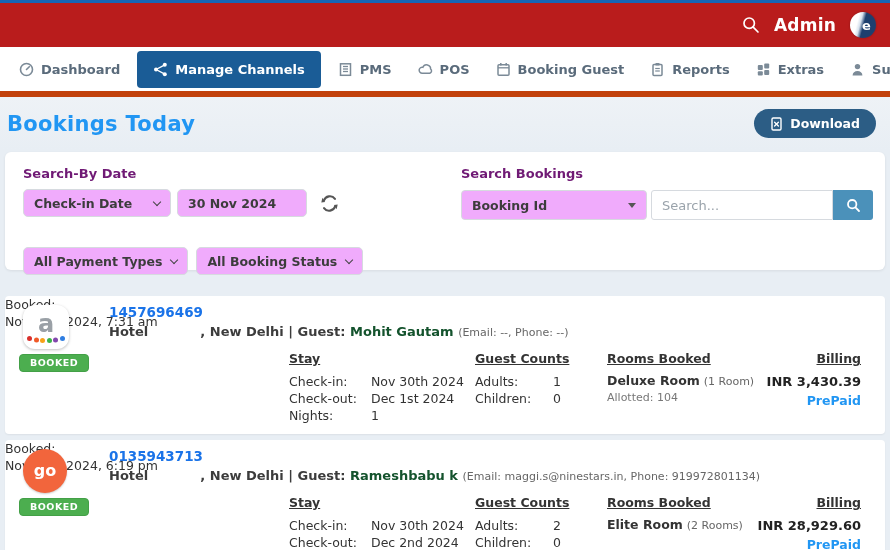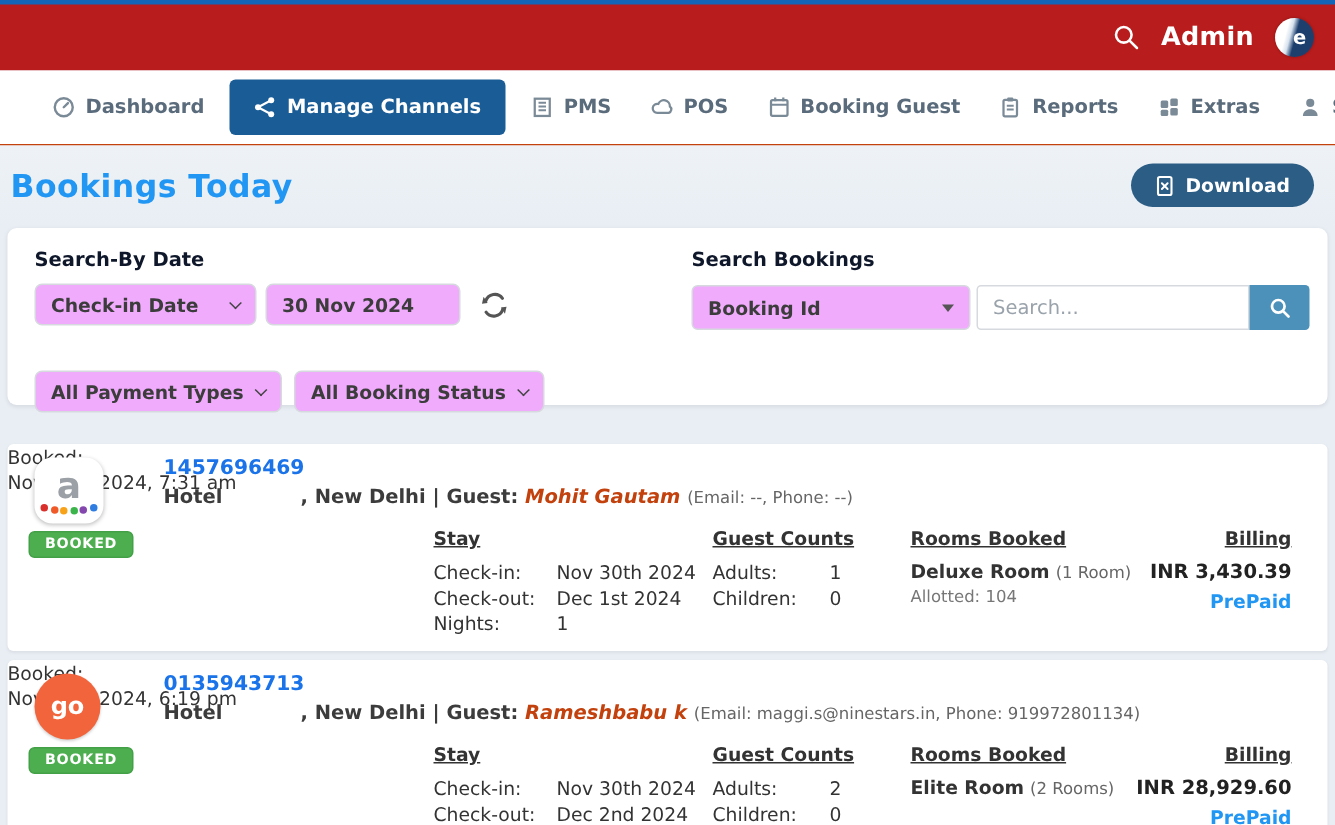--- a/index.html
+++ b/index.html
@@ -10,40 +10,40 @@
   
   .topbar { height:47px; background:#b91c1c; border-top:3px solid #1565b6;
             display:flex; align-items:center; justify-content:flex-end; gap:14px; padding:0 14px; }
   .topbar .admin { color:#fff; font-size:17px; font-weight:700; letter-spacing:.2px; cursor:pointer; }
   .ezee { width:26px; height:26px; border-radius:50%;
           background:linear-gradient(105deg,#ffffff 30%,#d7e2ee 40%,#1d3f6e 52%);
           display:flex; align-items:center; justify-content:center; box-shadow:0 0 2px rgba(0,0,0,.3); }
   .ezee span { color:#fff; font-size:13px; font-weight:700; margin-left:7px; }
 
   
-  .nav { height:50px; background:#fff; border-bottom:1px solid #c2410c;
-         display:flex; align-items:center; padding:0 22px; }
+  .nav { height:50px; background:#fff; border-bottom:6px solid #c2410c;
+         display:flex; align-items:center; padding:0 6px; }
   .nav-item { display:flex; align-items:center; gap:7px; color:#5a6b7b; font-size:13px;
               font-weight:600; padding:8px 13px; cursor:pointer; white-space:nowrap; }
   .nav-item svg { color:#7b8a97; }
   .nav-item.active { background:#1a5c96; color:#fff; border-radius:4px; padding:11px 16px; margin:0 4px; }
   .nav-item.active svg { color:#fff; }
 
   
   .pagehead { height:53px; display:flex; align-items:center; padding:0 14px 0 7px;
               background:linear-gradient(#eef2f6,#e8eef4); }
   .pagehead h1 { color:#2196f3; font-size:21px; font-weight:600; letter-spacing:.3px; }
   .dl-btn { margin-left:auto; background:#2c5d85; color:#fff; border:none; border-radius:15px;
             height:29px; padding:0 16px; font-size:12.5px; font-weight:600; display:flex;
             align-items:center; gap:7px; cursor:pointer; font-family:inherit; }
 
   
   .fcard { position:relative; margin:2px 5px 0; height:118px; background:#fff; border-radius:6px;
            box-shadow:0 1px 3px rgba(0,0,0,.08); padding:14px 18px; }
-  .flabel { font-size:13px; font-weight:700; color:#0f172a; }
+  .flabel { font-size:13px; font-weight:700; color:#701a75; }
   .frow { display:flex; align-items:center; gap:6px; margin-top:8px; }
   .frow2 { display:flex; align-items:center; gap:8px; margin-top:30px; }
   .ctl { border:1px solid #d6dadf; border-radius:5px; background:#f0abfc; height:28px;
          display:flex; align-items:center; padding:0 10px; font-size:12.5px; font-weight:700;
          color:#3c3c3c; cursor:pointer; white-space:nowrap; }
   .ctl.input { cursor:text; font-weight:700; }
   .chev { width:6px; height:6px; border-right:1.8px solid #444; border-bottom:1.8px solid #444;
           transform:rotate(45deg); margin-left:9px; margin-top:-3px; flex:0 0 auto; }
   .tri { width:0; height:0; border-left:4px solid transparent; border-right:4px solid transparent;
          border-top:5px solid #555; margin-left:auto; }
@@ -72,21 +72,21 @@
                align-items:center; justify-content:center; box-shadow:0 1px 2px rgba(0,0,0,.2); }
   .go-circle span { color:#fff; font-size:16px; font-weight:700; margin-top:-2px; }
   .badge { position:absolute; left:14px; top:58px; background:#4cae4f; border:1px solid #43a047;
            color:#fff; font-size:9.5px; font-weight:700; letter-spacing:.5px; padding:2px 10px 3px;
            border-radius:4px; }
   .bid { position:absolute; left:104px; top:8px; font-size:13.5px; font-weight:700;
          color:#1a73e8; text-decoration:none; cursor:pointer; }
   .hline { position:absolute; left:104px; top:28px; font-size:13px; color:#3c3c3c;
            white-space:nowrap; font-weight:600; }
   .h-gap { display:inline-block; width:52px; }
-  .guest { color:#c2410c; font-weight:700;font-style:italic; }
+  .guest { color:#14532d; font-weight:700; }
   .contact { font-size:11px; color:#666; font-weight:400; }
   .col { position:absolute; top:55px; }
   .booked-col { left:112px; top:64px; font-size:12.5px; color:#333; line-height:17px; }
   .stay-col { left:284px; }
   .guests-col { left:470px; }
   .rooms-col { left:602px; }
   .billing-col { right:24px; text-align:right; }
   .colhead { font-size:12.5px; font-weight:700; color:#333; text-decoration:underline; margin-bottom:7px; }
   .kv { display:flex; font-size:12.5px; color:#333; line-height:17px; }
   .stay-col .k { width:82px; }

